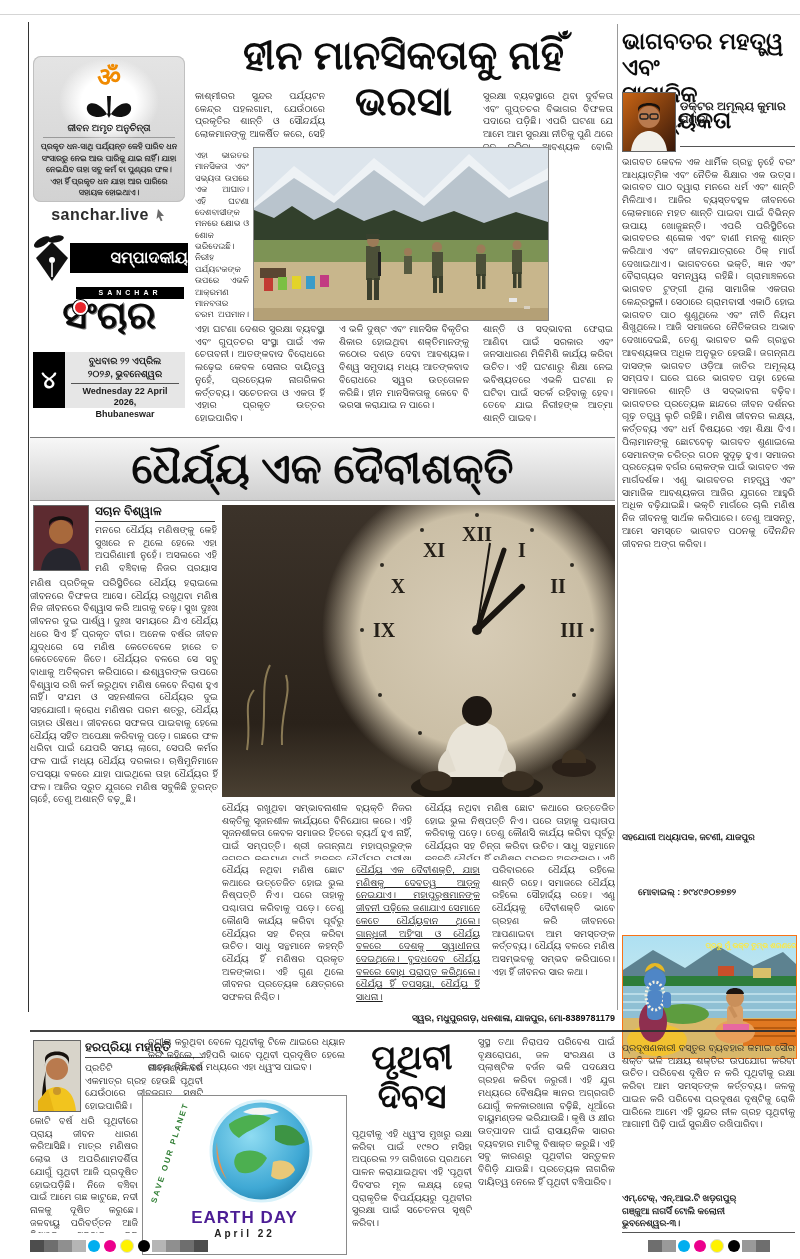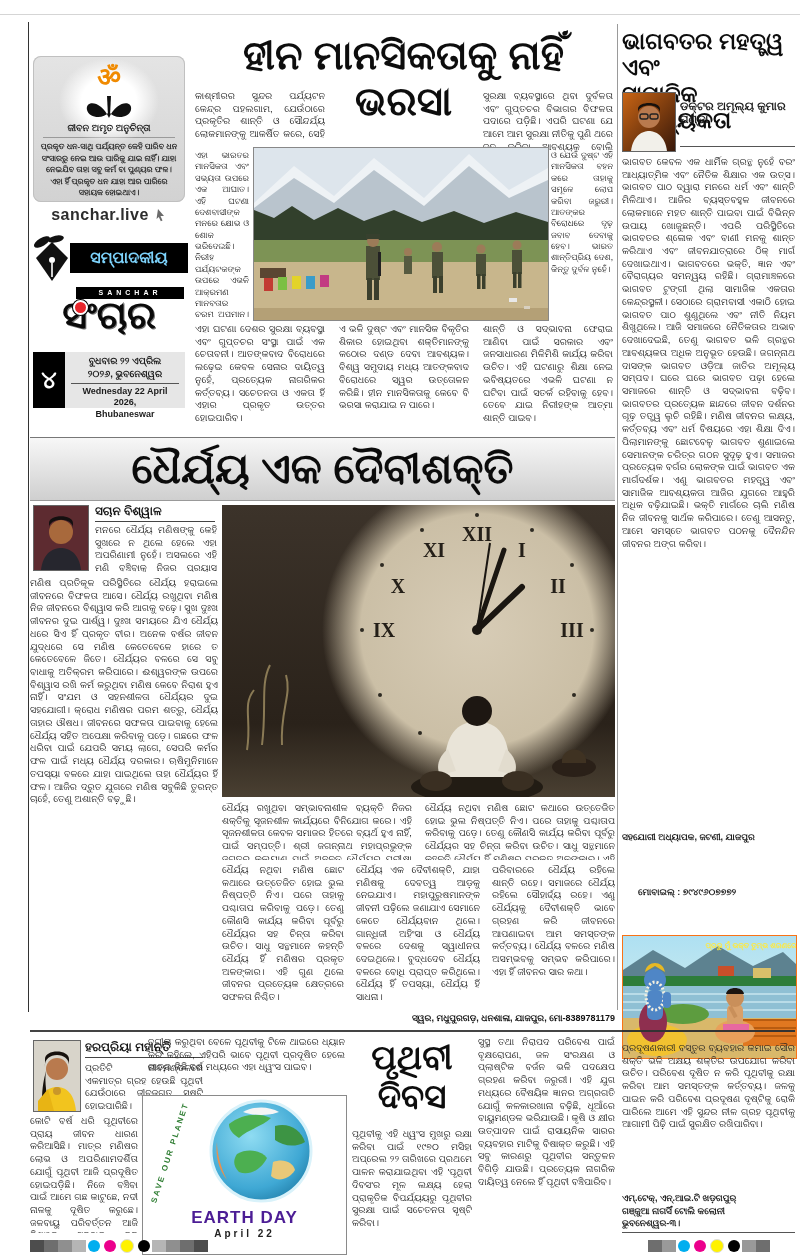--- a/index.html
+++ b/index.html
@@ -10,21 +10,21 @@
   .rule-h{position:absolute;height:1px;background:#8a8a8a;}
   .headline{font-weight:bold;color:#0d0d0d;text-align:center;line-height:1.15;}
   .byline{font-weight:bold;font-size:12px;color:#111;border-bottom:1px solid #444;padding-bottom:3px;}
   
   .life-box{left:33px;top:56px;width:152px;height:146px;background:linear-gradient(#e4e4e4,#d2d2d2);border-radius:8px;box-shadow:0 0 0 1px #c0c0c0 inset;text-align:center;overflow:hidden;}
   .life-glow{position:absolute;left:26px;top:2px;width:100px;height:86px;background:radial-gradient(closest-side,#ffffff 55%,rgba(255,255,255,0));}
   .life-heading{position:relative;font-size:9.5px;font-weight:bold;margin-top:2px;}
   .life-quote{position:relative;font-size:8px;line-height:1.45;padding:3px 7px 0 7px;font-weight:bold;color:#2a2a2a;}
   .life-sep{height:1px;background:#9a9a9a;margin:3px 10px 0 10px;}
   .site{left:33px;top:206px;width:152px;text-align:center;font-size:16px;font-weight:bold;color:#2d2d2d;letter-spacing:.5px;cursor:pointer;}
-  .edit-bar{left:70px;top:243px;width:118px;height:30px;background:#000;color:#7dd3fc;font-size:16px;font-weight:bold;text-align:center;line-height:30px;}
+  .edit-bar{left:70px;top:243px;width:118px;height:30px;background:#000;color:#ffffff;font-size:16px;font-weight:bold;text-align:right;line-height:30px;}
   .brand-strip{left:76px;top:287px;width:108px;height:12px;background:#000;color:#fff;font-size:7px;letter-spacing:4px;text-align:center;line-height:12px;font-weight:bold;}
   .brand-big{left:33px;top:295px;width:152px;text-align:center;font-size:38px;font-weight:bold;color:#0a0a0a;line-height:1.1;text-shadow:1px 1px 0 #777;}
   .brand-dot{left:73px;top:300px;width:11px;height:11px;border-radius:50%;background:#e8262c;border:2px solid #fff;box-shadow:0 0 0 1px #000;}
   .date-box{left:33px;top:352px;width:152px;height:56px;background:#e6e6e6;display:flex;}
   .pageno{width:32px;background:#000;color:#fff;font-size:24px;font-weight:bold;display:flex;align-items:center;justify-content:center;}
   .date-right{flex:1;text-align:center;font-weight:bold;padding-top:3px;}
   .date-od{font-size:9.5px;line-height:1.35;}
   .date-en{font-size:9px;line-height:1.3;border-top:1px solid #555;margin:2px 6px 0 6px;padding-top:2px;}
   
   .banner{left:30px;top:437px;width:585px;height:62px;background:linear-gradient(#f7f7f7,#cfcfcf);border-top:1px solid #777;border-bottom:1px solid #999;display:flex;align-items:center;justify-content:center;}
@@ -138,21 +138,20 @@
           <rect x="264" y="124" width="3.5" height="16" fill="#3b3f2c"></rect>
         <rect x="150" y="108" width="8" height="18" fill="#565a40"></rect>
           <circle cx="154" cy="104" r="4" fill="#9c7b58"></circle>
       </g>
       <rect x="255" y="150" width="8" height="4" fill="#e8e8e8"></rect>
       <rect x="270" y="158" width="6" height="3" fill="#d8d0c0"></rect>
     </svg>
   </div>
 
   <div class="col small-note" style="left:195px;top:150px;width:54px;height:168px;font-size:8.5px;">ଏହା ଭାରତର ମାନସିକତା ଏବଂ ସଭ୍ୟତା ଉପରେ ଏକ ଆଘାତ। ଏହି ଘଟଣା ଦେଶବାସୀଙ୍କ ମନରେ କ୍ଷୋଭ ଓ ଶୋକ ଭରିଦେଇଛି। ନିରୀହ ପର୍ଯ୍ୟଟକଙ୍କ ଉପରେ ଏଭଳି ଆକ୍ରମଣ ମାନବତାର ଚରମ ଅପମାନ। ଏହି ଦୁଃଖଦ ସମୟରେ ସମଗ୍ର ଦେଶ ଏକଜୁଟ ହୋଇ ଠିଆ ହୋଇଛି।</div>
-  <div class="col small-note" style="left:551px;top:150px;width:62px;height:168px;font-size:8.5px;">ଓ ଯେଉଁ ଦୁଷ୍ଟ ଏହି ମାନସିକତା ବହନ କରେ ତାହାକୁ ସମୂଳେ ଲୋପ କରିବା ଜରୁରୀ। ଆତଙ୍କର ବିରୋଧରେ ଦୃଢ଼ ଜବାବ ଦେବାକୁ ହେବ। ଭାରତ ଶାନ୍ତିପ୍ରିୟ ଦେଶ, କିନ୍ତୁ ଦୁର୍ବଳ ନୁହେଁ।</div>
 
   <div class="col" style="left:195px;top:323px;width:130px;height:100px;">ଏହା ଘଟଣା ଦେଶର ସୁରକ୍ଷା ବ୍ୟବସ୍ଥା ଏବଂ ଗୁପ୍ତଚର ସଂସ୍ଥା ପାଇଁ ଏକ ଚେତାବନୀ। ଆତଙ୍କବାଦ ବିରୋଧରେ ଲଢ଼େଇ କେବଳ ସେନାର ଦାୟିତ୍ୱ ନୁହେଁ, ପ୍ରତ୍ୟେକ ନାଗରିକର କର୍ତ୍ତବ୍ୟ। ସଚେତନତା ଓ ଏକତା ହିଁ ଏହାର ପ୍ରକୃତ ଉତ୍ତର ହୋଇପାରିବ।</div>
   <div class="col" style="left:339px;top:323px;width:130px;height:100px;">ଏ ଭଳି ଦୁଷ୍ଟ ଏବଂ ମାନସିକ ବିକୃତିର ଶିକାର ହୋଇଥିବା ଶକ୍ତିମାନଙ୍କୁ କଠୋର ଦଣ୍ଡ ଦେବା ଆବଶ୍ୟକ। ବିଶ୍ୱ ସମୁଦାୟ ମଧ୍ୟ ଆତଙ୍କବାଦ ବିରୋଧରେ ସ୍ୱର ଉତ୍ତୋଳନ କରିଛି। ହୀନ ମାନସିକତାକୁ କେବେ ବି ଭରସା କରାଯାଇ ନ ପାରେ।</div>
   <div class="col" style="left:483px;top:323px;width:130px;height:100px;">ଶାନ୍ତି ଓ ସଦ୍ଭାବନା ଫେରାଇ ଆଣିବା ପାଇଁ ସରକାର ଏବଂ ଜନସାଧାରଣ ମିଳିମିଶି କାର୍ଯ୍ୟ କରିବା ଉଚିତ। ଏହି ଘଟଣାରୁ ଶିକ୍ଷା ନେଇ ଭବିଷ୍ୟତରେ ଏଭଳି ଘଟଣା ନ ଘଟିବା ପାଇଁ ସତର୍କ ରହିବାକୁ ହେବ। ତେବେ ଯାଇ ନିରୀହଙ୍କ ଆତ୍ମା ଶାନ୍ତି ପାଇବ।</div>
 
   <div class="abs headline" style="left:622px;top:28px;width:173px;font-size:23px;text-align:left;">
     <div>ଭାଗବତର ମହତ୍ତ୍ୱ ଏବଂ</div>
     <div>ସାମାଜିକ ଆବଶ୍ୟକତା</div>
   </div>
 
@@ -285,21 +284,21 @@
       <path d="M284 244 C294 252 296 262 292 270 L276 266 Z" fill="#e2dccE"></path>
       <circle cx="255" cy="206" r="15" fill="#1d1712"></circle>
       <ellipse cx="214" cy="276" rx="16" ry="10" fill="#3a2f22"></ellipse>
       <ellipse cx="296" cy="276" rx="16" ry="10" fill="#3a2f22"></ellipse>
     </svg>
   </div>
 
   <div class="col" style="left:222px;top:802px;width:190px;height:58px;">ଧୈର୍ଯ୍ୟ ରଖୁଥିବା ସମ୍ଭାବନାଶୀଳ ବ୍ୟକ୍ତି ନିଜର ଶକ୍ତିକୁ ସୃଜନଶୀଳ କାର୍ଯ୍ୟରେ ବିନିଯୋଗ କରେ। ଏହି ସୃଜନଶୀଳତା କେବଳ ସମାଜର ହିତରେ ବ୍ୟର୍ଥ ହୁଏ ନାହିଁ, ପାଇଁ ସମ୍ପତ୍ତି। ଶ୍ରୀ ଜଗନ୍ନାଥ ମହାପ୍ରଭୁଙ୍କ ଜଗତର କଲ୍ୟାଣ ପାଇଁ ଅନନ୍ତ ଧୈର୍ଯ୍ୟର ପରୀକ୍ଷା ଦେଇଥାନ୍ତି।</div>
   <div class="col" style="left:425px;top:802px;width:190px;height:58px;">ଧୈର୍ଯ୍ୟ ନଥିବା ମଣିଷ ଛୋଟ କଥାରେ ଉତ୍ତେଜିତ ହୋଇ ଭୁଲ ନିଷ୍ପତ୍ତି ନିଏ। ପରେ ତାହାକୁ ପଶ୍ଚାତାପ କରିବାକୁ ପଡ଼େ। ତେଣୁ କୌଣସି କାର୍ଯ୍ୟ କରିବା ପୂର୍ବରୁ ଧୈର୍ଯ୍ୟର ସହ ଚିନ୍ତା କରିବା ଉଚିତ। ସାଧୁ ସନ୍ଥମାନେ କହନ୍ତି ଧୈର୍ଯ୍ୟ ହିଁ ମଣିଷର ପ୍ରକୃତ ଅଳଙ୍କାର। ଏହି ଗୁଣ ଥିଲେ ଜୀବନର ପ୍ରତ୍ୟେକ କ୍ଷେତ୍ରରେ ସଫଳତା ନିଶ୍ଚିତ।</div>
   <div class="col" style="left:222px;top:864px;width:122px;height:144px;">ଧୈର୍ଯ୍ୟ ନଥିବା ମଣିଷ ଛୋଟ କଥାରେ ଉତ୍ତେଜିତ ହୋଇ ଭୁଲ ନିଷ୍ପତ୍ତି ନିଏ। ପରେ ତାହାକୁ ପଶ୍ଚାତାପ କରିବାକୁ ପଡ଼େ। ତେଣୁ କୌଣସି କାର୍ଯ୍ୟ କରିବା ପୂର୍ବରୁ ଧୈର୍ଯ୍ୟର ସହ ଚିନ୍ତା କରିବା ଉଚିତ। ସାଧୁ ସନ୍ଥମାନେ କହନ୍ତି ଧୈର୍ଯ୍ୟ ହିଁ ମଣିଷର ପ୍ରକୃତ ଅଳଙ୍କାର। ଏହି ଗୁଣ ଥିଲେ ଜୀବନର ପ୍ରତ୍ୟେକ କ୍ଷେତ୍ରରେ ସଫଳତା ନିଶ୍ଚିତ।</div>
-  <div class="col" style="left:356px;top:864px;width:124px;height:144px;">ଧୈର୍ଯ୍ୟ ଏକ ଦୈବୀଶକ୍ତି, ଯାହା ମଣିଷକୁ ଦେବତ୍ୱ ଆଡ଼କୁ ନେଇଯାଏ। ମହାପୁରୁଷମାନଙ୍କ ଜୀବନୀ ପଢ଼ିଲେ ଜଣାଯାଏ ସେମାନେ କେତେ ଧୈର୍ଯ୍ୟବାନ ଥିଲେ। ଗାନ୍ଧିଜୀ ଅହିଂସା ଓ ଧୈର୍ଯ୍ୟ ବଳରେ ଦେଶକୁ ସ୍ୱାଧୀନତା ଦେଇଥିଲେ। ବୁଦ୍ଧଦେବ ଧୈର୍ଯ୍ୟ ବଳରେ ବୋଧି ପ୍ରାପ୍ତ କରିଥିଲେ। ଧୈର୍ଯ୍ୟ ହିଁ ତପସ୍ୟା, ଧୈର୍ଯ୍ୟ ହିଁ ସାଧନା।</div>
+  <div class="col" style="left:356px;top:864px;width:124px;height:144px;text-decoration:underline;">ଧୈର୍ଯ୍ୟ ଏକ ଦୈବୀଶକ୍ତି, ଯାହା ମଣିଷକୁ ଦେବତ୍ୱ ଆଡ଼କୁ ନେଇଯାଏ। ମହାପୁରୁଷମାନଙ୍କ ଜୀବନୀ ପଢ଼ିଲେ ଜଣାଯାଏ ସେମାନେ କେତେ ଧୈର୍ଯ୍ୟବାନ ଥିଲେ। ଗାନ୍ଧିଜୀ ଅହିଂସା ଓ ଧୈର୍ଯ୍ୟ ବଳରେ ଦେଶକୁ ସ୍ୱାଧୀନତା ଦେଇଥିଲେ। ବୁଦ୍ଧଦେବ ଧୈର୍ଯ୍ୟ ବଳରେ ବୋଧି ପ୍ରାପ୍ତ କରିଥିଲେ। ଧୈର୍ଯ୍ୟ ହିଁ ତପସ୍ୟା, ଧୈର୍ଯ୍ୟ ହିଁ ସାଧନା।</div>
   <div class="col" style="left:492px;top:864px;width:123px;height:130px;">ପରିବାରରେ ଧୈର୍ଯ୍ୟ ରହିଲେ ଶାନ୍ତି ରହେ। ସମାଜରେ ଧୈର୍ଯ୍ୟ ରହିଲେ ସୌହାର୍ଦ୍ଦ୍ୟ ରହେ। ଏଣୁ ଧୈର୍ଯ୍ୟକୁ ଦୈବୀଶକ୍ତି ଭାବେ ଗ୍ରହଣ କରି ଜୀବନରେ ଆପଣାଇବା ଆମ ସମସ୍ତଙ୍କ କର୍ତ୍ତବ୍ୟ। ଧୈର୍ଯ୍ୟ ବଳରେ ମଣିଷ ଅସମ୍ଭବକୁ ସମ୍ଭବ କରିପାରେ। ଏହା ହିଁ ଜୀବନର ସାର କଥା।</div>
   <div class="foot-sign" style="left:380px;top:1013px;width:235px;">ସ୍ୱର, ମଧୁପୁରଗଡ଼, ଧନଶାଳା, ଯାଜପୁର, ମୋ-8389781179</div>
 
   <div class="abs" style="left:33px;top:1040px;width:46px;height:70px;border:1px solid #666;overflow:hidden;">
     <svg width="46" height="70" viewBox="0 0 46 70">
       <rect width="46" height="70" fill="#d8d4ca"></rect>
       <path d="M4 70 C6 50 16 46 23 46 C30 46 40 50 42 70 Z" fill="#f2c41e"></path>
       <circle cx="23" cy="28" r="11" fill="#b97a4e"></circle>
       <path d="M11 26 C9 10 37 10 35 26 L35 18 C35 8 11 8 11 18 Z" fill="#17110d"></path>
       <path d="M12 30 C10 44 14 52 12 60 L8 60 C8 46 10 38 12 30 Z" fill="#17110d"></path>

